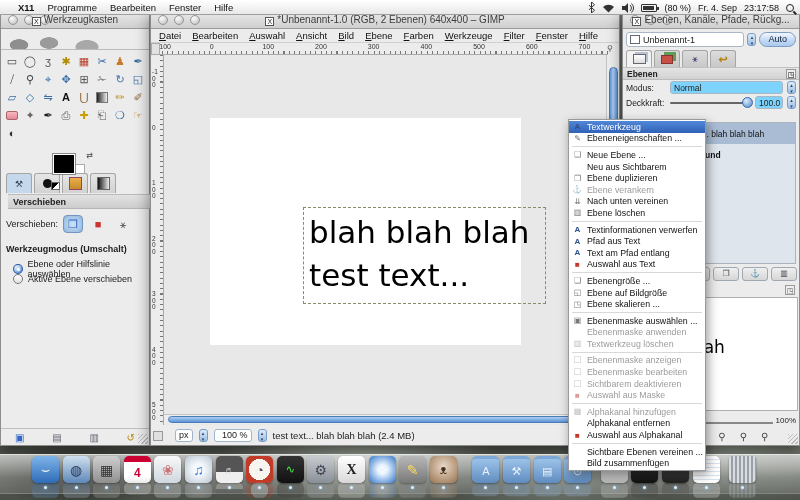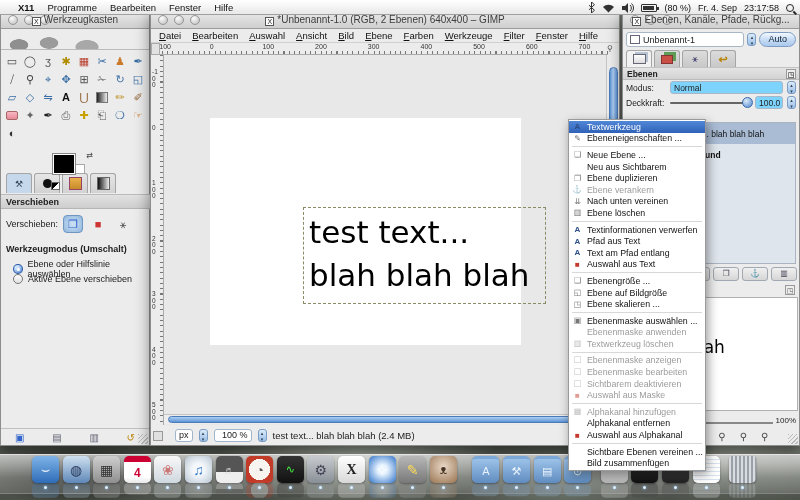--- a/index.html
+++ b/index.html
@@ -42,21 +42,21 @@
   #fg { position:absolute; left:0; top:0; width:22px; height:20px; background:#000; border:1px solid #fff; outline:1px solid #888; z-index:2; }
   #bg { position:absolute; left:10px; top:10px; width:22px; height:20px; background:#fff; border:1px solid #aaa; }
   #bw-mini { position:absolute; left:-2px; bottom:-2px; width:9px; height:8px; background:linear-gradient(135deg,#000 50%,#fff 50%); border:1px solid #666; z-index:3;}
   #swap { position:absolute; right:-4px; top:-3px; font-size:8px; color:#444; }
   #tb-tabs { position:absolute; left:5px; top:162px; display:flex; gap:2px; }
   .tbtab { width:26px; height:20px; border:1px solid #a5a5a5; border-bottom:none; border-radius:3px 3px 0 0; background:linear-gradient(#e6e6e6,#d2d2d2); display:flex; align-items:center; justify-content:center; font-size:10px; }
   .tbtab.sel { background:#c6d8ec; }
   .swatch-or { width:13px; height:13px; background:linear-gradient(#e8b04a,#c88a2a); border:1px solid #946; }
   .swatch-gr { width:13px; height:13px; background:linear-gradient(90deg,#111,#eee); border:1px solid #666; }
   .dot { width:9px; height:9px; background:#111; border-radius:50%; }
-  #opt-head { position:absolute; left:0; top:183px; width:172px; height:15px; background:linear-gradient(#e2e2e2,#cdcdcd); border-top:1px solid #bbb; border-bottom:1px solid #b5b5b5; font-size:9px; font-weight:bold; color:#222; line-height:14px; padding-left:5px; }
+  #opt-head { position:absolute; left:7px; top:183px; width:172px; height:15px; background:linear-gradient(#e2e2e2,#cdcdcd); border-top:1px solid #bbb; border-bottom:1px solid #b5b5b5; font-size:9px; font-weight:bold; color:#222; line-height:14px; padding-left:5px; }
   #opt-head .cbtn { position:absolute; right:4px; top:2px; width:10px; height:10px; border:1px solid #999; background:#eee; font-size:7px; line-height:9px; text-align:center; color:#555; }
   #move-row { position:absolute; left:5px; top:204px; font-size:9px; color:#222; display:flex; align-items:center; gap:5px; }
   .movebtn { width:20px; height:18px; display:flex; align-items:center; justify-content:center; border-radius:4px; font-size:11px; }
   .movebtn.sel { background:radial-gradient(#cfe2f5,#8fb6dd); border:1px solid #6f96c0; }
   #mode-head { position:absolute; left:5px; top:233px; font-size:9px; font-weight:bold; color:#222; }
   .radio-row { position:absolute; left:12px; font-size:9px; color:#222; display:flex; align-items:center; gap:5px; }
   .radio { width:10px; height:10px; border-radius:50%; border:1px solid #777; background:linear-gradient(#fff,#e0e0e0); }
   .radio.on { background:radial-gradient(circle at 35% 30%, #cfe4fa 20%, #3b74c8); border-color:#2d5ea8; position:relative; }
   .radio.on::after { content:""; position:absolute; left:3px; top:3px; width:3px; height:3px; background:#fff; border-radius:50%; }
   #tb-bottom { position:absolute; left:0; bottom:0; width:148px; height:17px; border-top:1px solid #c0c0c0; display:flex; align-items:center; justify-content:space-between; padding:0 14px; font-size:10px; }
@@ -385,22 +385,22 @@
       <span class="vlab" style="top: 69.5px;">0</span>
       <span class="vlab" style="top: 125px;">100</span>
       <span class="vlab" style="top: 180.5px;">200</span>
       <span class="vlab" style="top: 236px;">300</span>
       <span class="vlab" style="top: 291.5px;">400</span>
       <span class="vlab" style="top: 347px;">500</span>
     </div>
   <div id="canvas-area">
     <div id="the-image">
       <div id="textlayer">
+        <div>blah blah blah</div>
         <div>test text...</div>
-        <div>blah blah blah</div>
       </div>
     </div>
   </div>
   <div id="vscroll">
       <div id="vthumb"></div>
     </div>
   <div id="hscroll">
       <div id="hthumb"></div>
     </div>
   <div id="statusbar">

